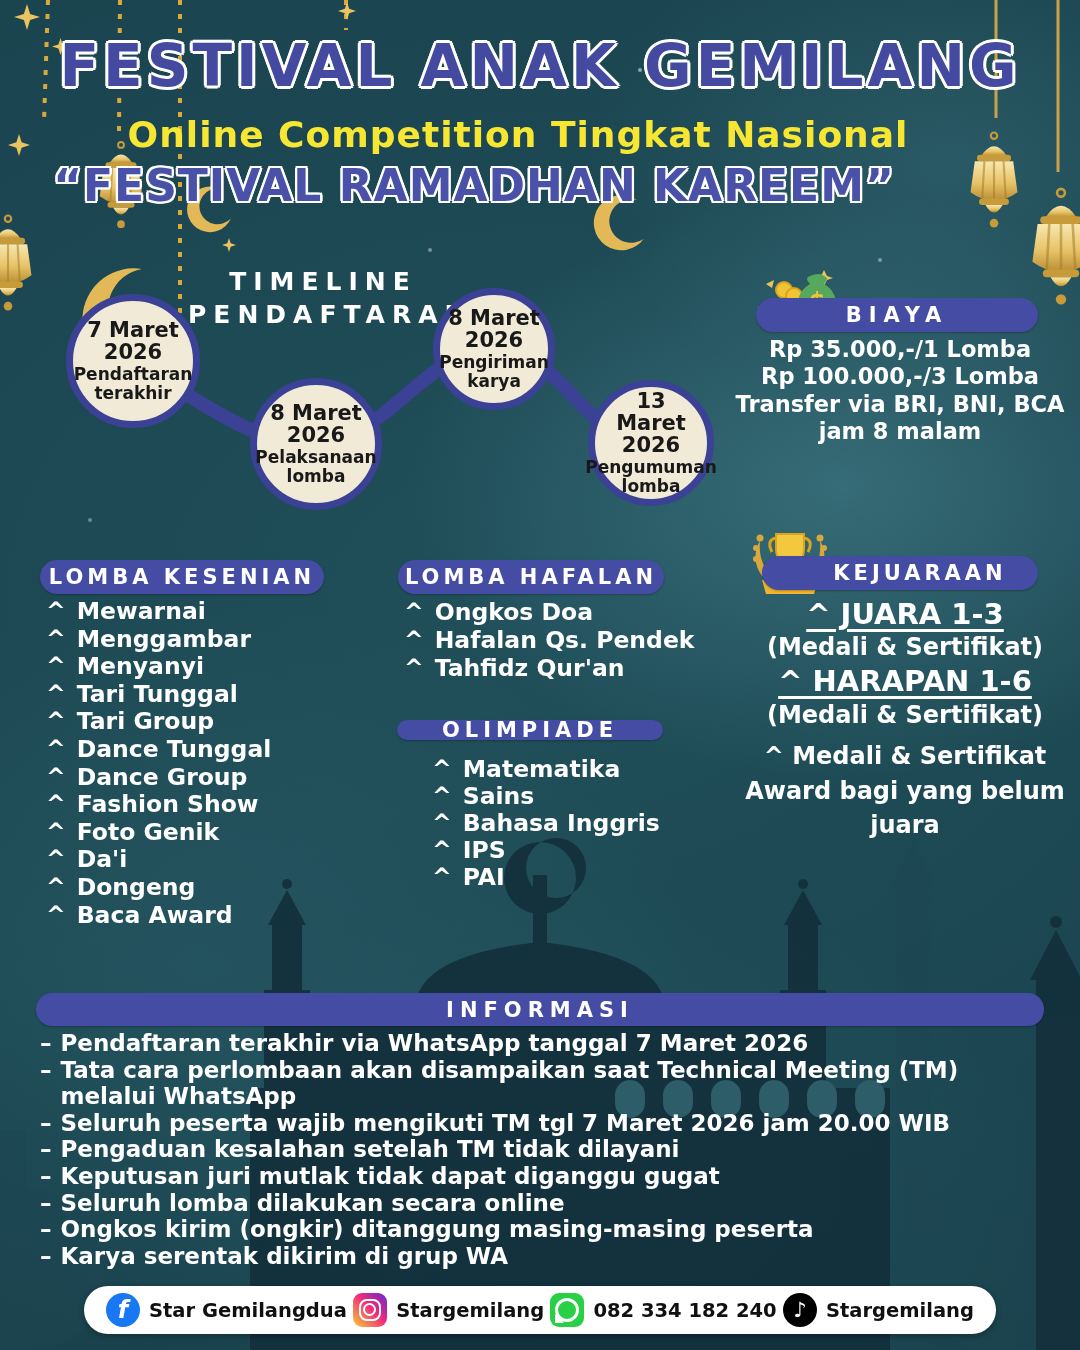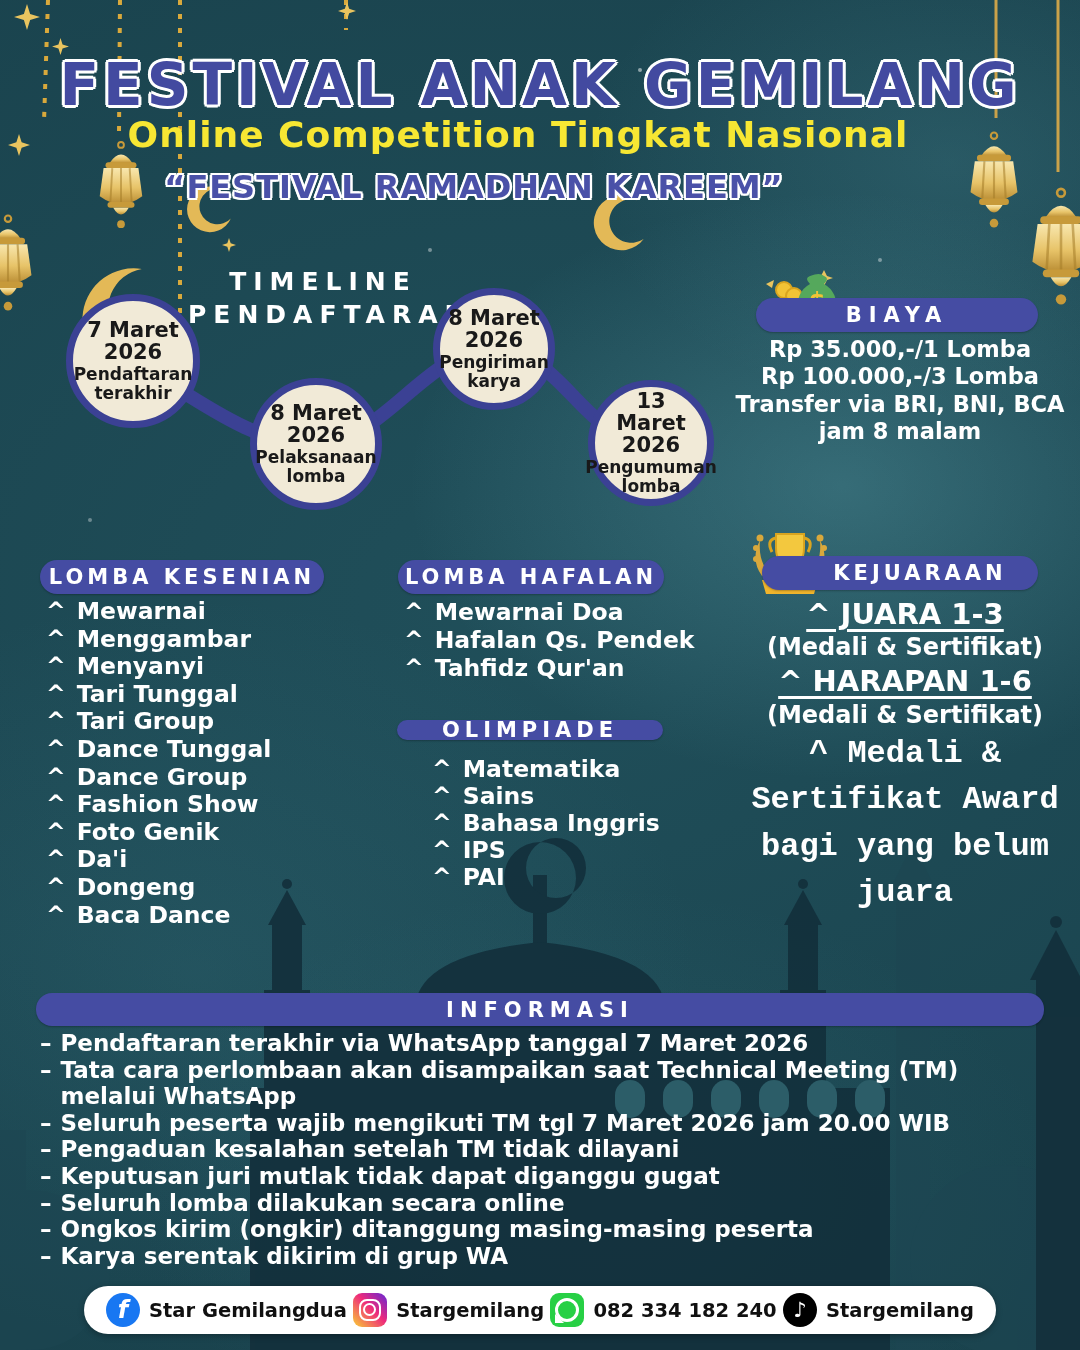--- a/index.html
+++ b/index.html
@@ -15,23 +15,23 @@
       radial-gradient(ellipse 1400px 1000px at 50% 45%, rgba(0,0,0,0), rgba(12,40,50,.40) 100%);
   }
   .abs{position:absolute;}
   .ctr{text-align:center;}
   
   .o3{text-shadow:3px 0 0 #fff,-3px 0 0 #fff,0 3px 0 #fff,0 -3px 0 #fff,
       2.2px 2.2px 0 #fff,-2.2px 2.2px 0 #fff,2.2px -2.2px 0 #fff,-2.2px -2.2px 0 #fff;}
   .o2{text-shadow:2.4px 0 0 #fff,-2.4px 0 0 #fff,0 2.4px 0 #fff,0 -2.4px 0 #fff,
       1.8px 1.8px 0 #fff,-1.8px 1.8px 0 #fff,1.8px -1.8px 0 #fff,-1.8px -1.8px 0 #fff;}
 
-  .title{left:0;top:32px;width:1080px;font-size:58px;letter-spacing:4px;color:#434aa0;margin-top:19px;}
+  .title{left:0;top:32px;width:1080px;font-size:58px;letter-spacing:4px;color:#434aa0;}
   .subtitle{left:0;top:114px;width:1036px;font-size:36px;letter-spacing:1px;color:#f7e733;}
-  .tagline{left:0;top:168px;width:948px;font-size:32px;letter-spacing:1px;color:#4a51a8;}
+  .tagline{left:0;top:160px;width:948px;font-size:44px;letter-spacing:1px;color:#4a51a8;}
 
   .tl-heading{left:188px;top:266px;width:270px;font-size:25px;letter-spacing:7px;line-height:1.3;color:#fff;}
 
   .circle{border-radius:50%;background:#f1ead7;border:7px solid #3b4194;color:#191919;
           display:flex;flex-direction:column;align-items:center;justify-content:center;
           text-align:center;padding:4px;box-sizing:border-box;}
   .circle .d{font-size:21px;line-height:1.05;}
   .circle .l{font-size:17px;line-height:1.1;margin-top:2px;}
   .c1{left:66px;top:294px;width:134px;height:134px;}
   .c2{left:250px;top:378px;width:132px;height:132px;}
@@ -53,21 +53,21 @@
   .list{display:flex;flex-direction:column;}
   .list .li{display:flex;gap:11px;align-items:baseline;}
   .list .b{flex:0 0 auto;}
   .list-kesenian{left:46px;top:598px;width:330px;font-size:23.5px;line-height:27.6px;}
   .list-hafalan{left:404px;top:598px;width:330px;font-size:23.5px;line-height:28px;}
   .list-olimpiade{left:432px;top:756px;width:300px;font-size:23.5px;line-height:27px;}
 
   .kej-body{left:740px;top:596px;width:330px;}
   .kej-title{font-size:29px;text-decoration:underline;text-underline-offset:5px;text-decoration-thickness:2.5px;line-height:1.25;}
   .kej-sub{font-size:24px;line-height:1.3;}
-  .kej-award{font-size:32px;line-height:1.45;margin-top:0;font-family:Liberation Mono, monospace;}
+  .kej-award{font-size:24px;line-height:1.45;margin-top:8px;}
 
   .info-list{left:40px;top:1030px;width:1008px;font-size:23px;line-height:26.6px;}
   .info-list .li{gap:9px;}
 
   .footer{left:84px;top:1286px;width:912px;height:48px;background:#fff;border-radius:24px;
           display:flex;align-items:center;justify-content:space-between;padding:0 22px;box-sizing:border-box;
           box-shadow:0 2px 6px rgba(0,0,0,.3);}
   .soc{display:flex;align-items:center;gap:9px;color:#101010;font-size:19.5px;}
   .icon{width:34px;height:34px;flex:0 0 auto;display:flex;align-items:center;justify-content:center;}
   .fb{background:#1877f2;border-radius:50%;color:#fff;font-size:24px;font-style:italic;}
@@ -282,30 +282,30 @@
         <span>Da'i</span>
       </div>
 
       <div class="li">
         <span class="b">^</span>
         <span>Dongeng</span>
       </div>
 
       <div class="li">
         <span class="b">^</span>
-        <span>Baca Dance</span>
+        <span>Baca Award</span>
       </div>
     </div>
 
   <div class="abs pill pill-hafalan">LOMBA HAFALAN</div>
   <div class="abs list list-hafalan">
 
       <div class="li">
         <span class="b">^</span>
-        <span>Mewarnai Doa</span>
+        <span>Ongkos Doa</span>
       </div>
 
       <div class="li">
         <span class="b">^</span>
         <span>Hafalan Qs. Pendek</span>
       </div>
 
       <div class="li">
         <span class="b">^</span>
         <span>Tahfidz Qur'an</span>

